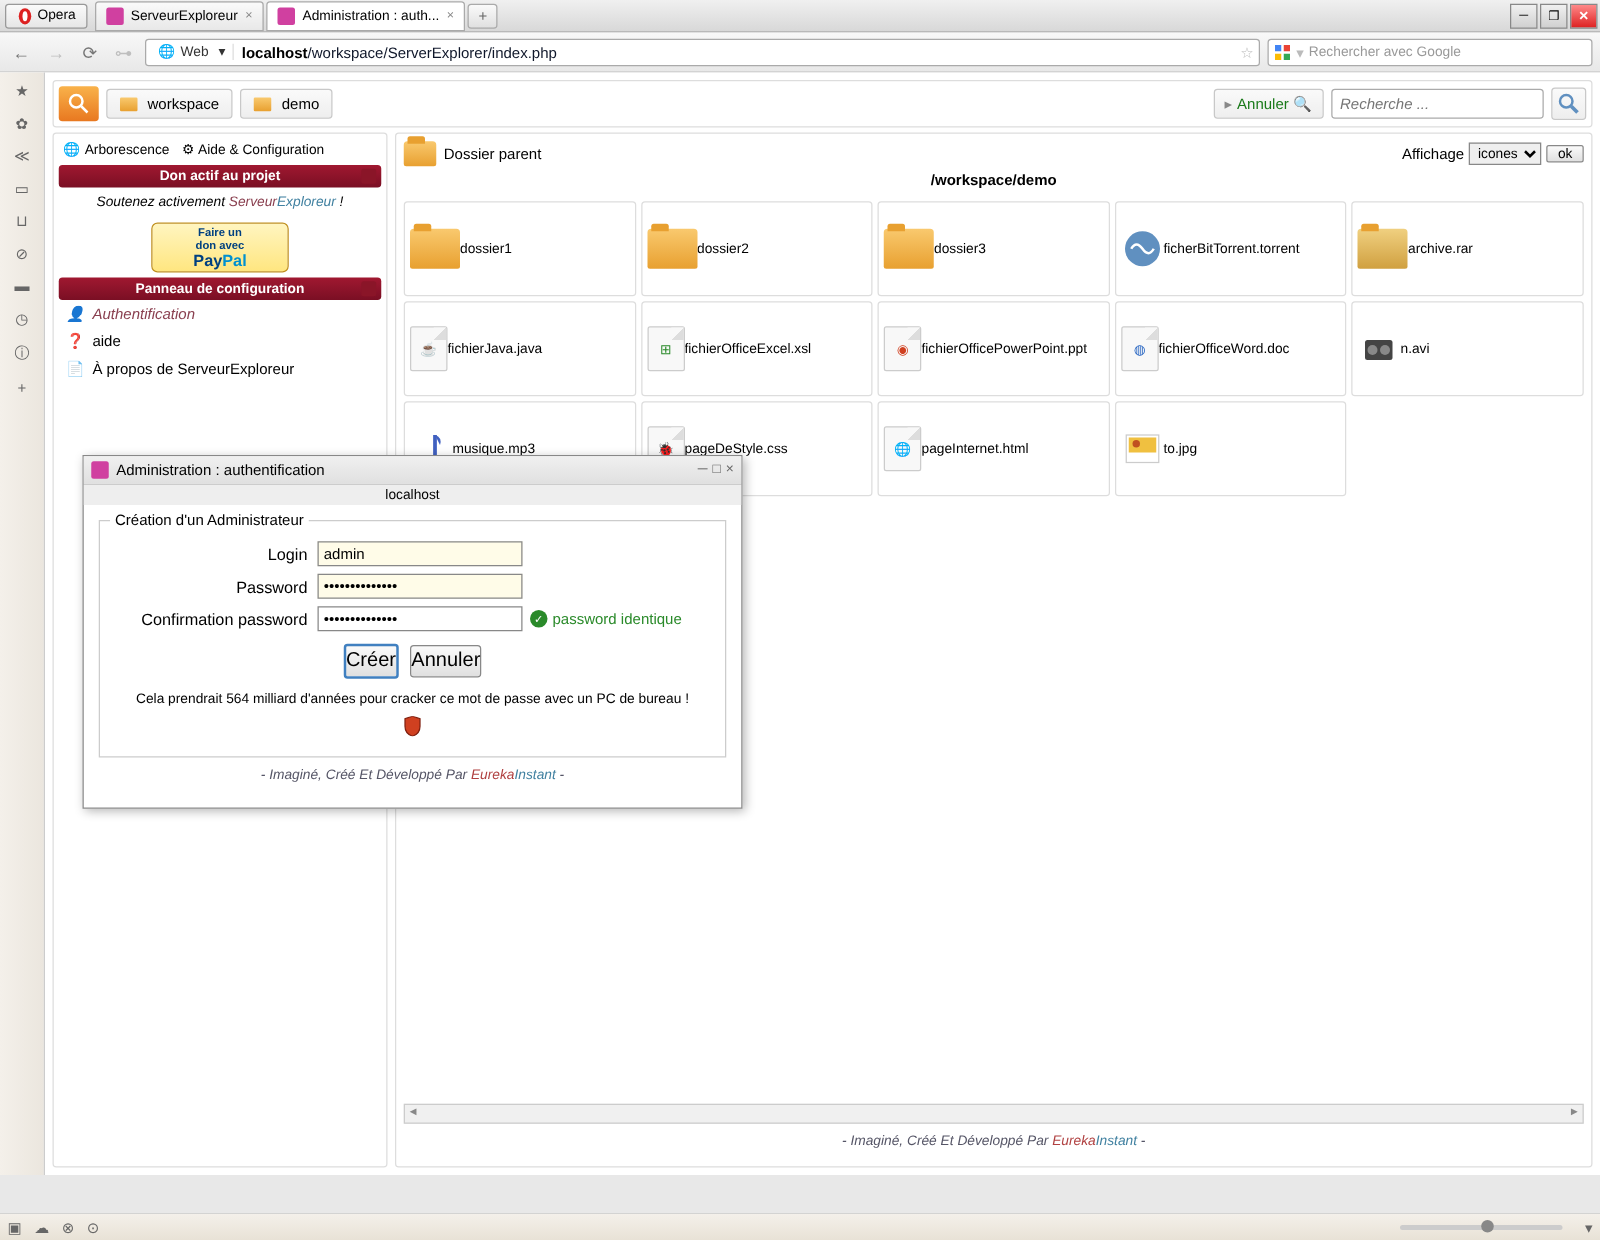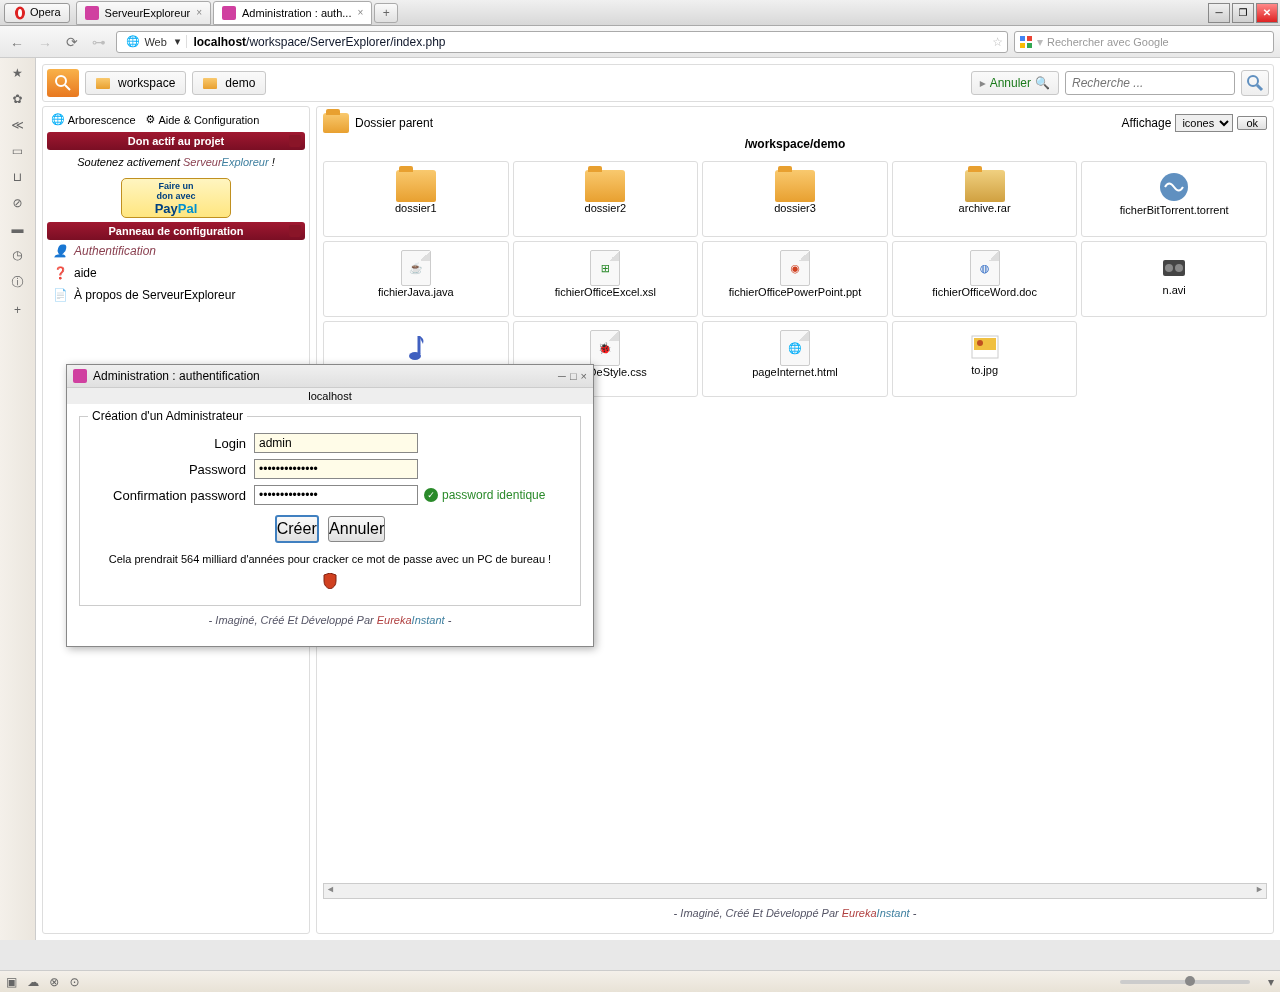--- a/index.html
+++ b/index.html
@@ -45,33 +45,33 @@
 .paypal-logo span{color:#0090d0}
 .side-item{display:flex;align-items:center;gap:6px;padding:4px 6px;font-size:12px}
 .side-item.auth{color:#8a4050;font-style:italic}
 .main{flex:1;border:1px solid #ddd;border-radius:3px;background:#fff;padding:6px;display:flex;flex-direction:column;position:relative}
 .main-head{display:flex;align-items:center;gap:6px;padding-bottom:4px}
 .main-head .path{position:absolute;left:50%;transform:translateX(-50%);font-weight:bold;font-size:12px;top:30px}
 .aff-row{margin-left:auto;display:flex;align-items:center;gap:4px;font-size:12px}
 .aff-sel{border:1px solid #888;padding:1px 2px;font-size:11px}
 .ok-btn{padding:0 8px;border:1px solid #888;background:linear-gradient(#fafafa,#e0e0e0);border-radius:2px;font-size:11px}
 .grid{display:grid;grid-template-columns:repeat(5,1fr);gap:4px;margin-top:24px}
-.item{border:1px solid #ddd;border-radius:3px;padding:8px 4px;display:flex;flex-direction:column;align-items:center;gap:0;height:76px;font-size:11px}
+.item{border:1px solid #ddd;border-radius:3px;padding:8px 4px;display:flex;flex-direction:row;align-items:center;gap:0;height:76px;font-size:11px}
 .icon-folder{width:40px;height:32px;background:linear-gradient(#f9c96e,#e8a030);border-radius:3px 3px 2px 2px;position:relative}
 .icon-folder::before{content:'';position:absolute;top:-4px;left:3px;width:14px;height:6px;background:#e8a030;border-radius:2px 2px 0 0}
 .icon-folder.parent{width:26px;height:20px}
 .icon-file{width:30px;height:36px;background:#f8f8f8;border:1px solid #ccc;border-radius:2px;position:relative}
 .icon-file::before{content:'';position:absolute;top:0;right:0;width:10px;height:10px;background:linear-gradient(135deg,#f8f8f8 50%,#ddd 50%)}
 .hscroll{height:16px;background:#f0f0f0;border:1px solid #ccc;margin-top:auto;position:relative}
 .hscroll::before{content:'◄';position:absolute;left:2px;font-size:9px;color:#888}
 .hscroll::after{content:'►';position:absolute;right:2px;font-size:9px;color:#888}
 .footer{text-align:center;font-size:11px;font-style:italic;padding:8px;color:#556}
 .footer .e1{color:#b04040}.footer .e2{color:#4080a0}
 .dialog{position:absolute;left:66px;top:364px;width:528px;background:#fff;border:1px solid #888;box-shadow:2px 2px 8px rgba(0,0,0,0.3);z-index:100}
-.dlg-title{background:linear-gradient(#f0f0f0,#e0e0e0);padding:4px 6px;display:flex;align-items:center;font-size:12px;border-bottom:1px solid #ccc}
+.dlg-title{background:linear-gradient(#f0f0f0,#e0e0e0);padding:4px 6px;display:flex;align-items:flex-start;font-size:12px;border-bottom:1px solid #ccc}
 .dlg-icn{width:14px;height:14px;background:#d040a0;border-radius:2px;margin-right:6px}
 .dlg-btns{margin-left:auto;display:flex;gap:4px;font-size:11px;color:#666}
 .dlg-sub{text-align:center;background:#eee;padding:2px;font-size:11px}
 .dlg-body{padding:12px}
 .fieldset{border:1px solid #ccc;padding:10px 14px 16px;position:relative}
 .legend{position:absolute;top:-8px;left:8px;background:#fff;padding:0 4px;font-size:12px}
 .form-row{display:flex;align-items:center;margin:6px 0}
 .form-lbl{width:160px;text-align:right;padding-right:8px;font-size:13px}
 .form-inp{width:164px;padding:2px 4px;border:1px solid #888;background:#fffce8;font-size:12px}
 .pw-ok{color:#2a8a2a;margin-left:6px;display:flex;align-items:center;gap:4px}
@@ -240,29 +240,29 @@
             </div>
           <div class="item">
               <span class="icon-folder"></span>
               <span>dossier2</span>
             </div>
           <div class="item">
               <span class="icon-folder"></span>
               <span>dossier3</span>
             </div>
           <div class="item">
-              <span class="icon-folder" style="background:linear-gradient(#f0d080,#d0a040)"></span>
-              <span>archive.rar</span>
-            </div>
-          <div class="item">
               <svg width="34" height="34">
                 <circle cx="17" cy="17" r="14" fill="#6090c0"></circle>
                 <path d="M8 17 Q12 10 17 17 Q22 24 26 17" fill="none" stroke="#fff" stroke-width="2"></path>
               </svg>
               <span>ficherBitTorrent.torrent</span>
+            </div>
+          <div class="item">
+              <span class="icon-folder" style="background:linear-gradient(#f0d080,#d0a040)"></span>
+              <span>archive.rar</span>
             </div>
           <div class="item">
               <span class="icon-file" style="display:flex;align-items:center;justify-content:center">☕</span>
               <span>fichierJava.java</span>
             </div>
           <div class="item">
               <span class="icon-file" style="display:flex;align-items:center;justify-content:center;color:#2a8a2a">⊞</span>
               <span>fichierOfficeExcel.xsl</span>
             </div>
           <div class="item">

